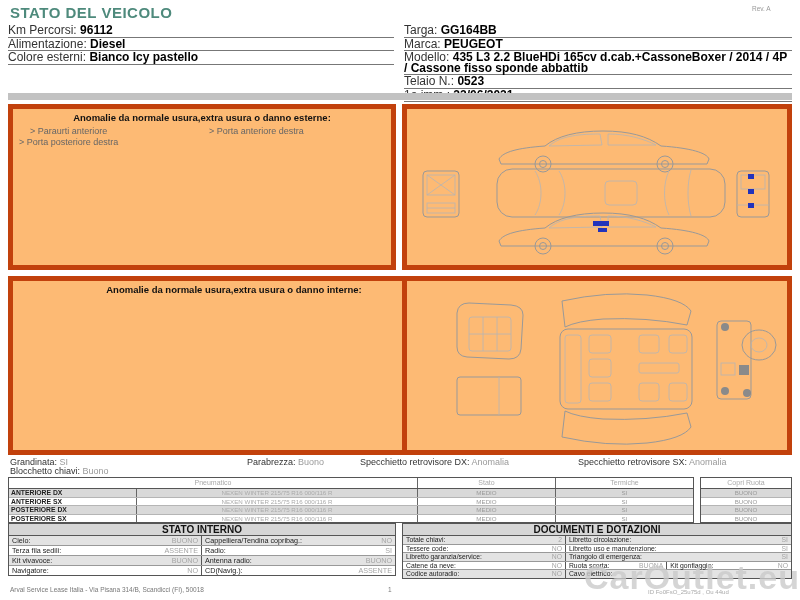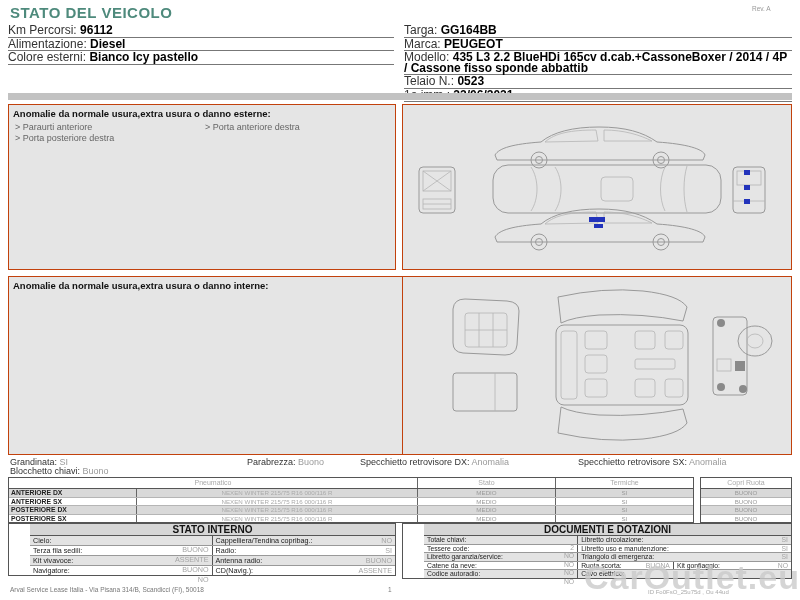--- a/index.html
+++ b/index.html
@@ -9,21 +9,21 @@
   .title{position:absolute;left:10px;top:4px;font-size:15px;font-weight:bold;color:#4e8a7c;letter-spacing:.5px;}
   .rev{position:absolute;left:752px;top:5px;font-size:6.5px;color:#999;}
   .info{position:absolute;top:24px;font-size:12px;}
   .info.left{left:8px;width:386px;}
   .info.right{left:404px;width:388px;}
   .info-row{border-bottom:1px solid #777;padding:1px 0;line-height:10.5px;min-height:10.5px;}
   .info-row .lbl{color:#333;}
   .info-row .val{font-weight:bold;color:#000;}
   .gray-bar{position:absolute;left:8px;top:93px;width:784px;height:7px;background:#c2c2c2;}
   
-  .panel{position:absolute;border:1px solid #c2410c;background:#e5e5e5;box-sizing:border-box;}
+  .panel{position:absolute;border:5px solid #c2410c;background:#fdba74;box-sizing:border-box;text-align:center;}
   .panel.ext-text{left:8px;top:104px;width:388px;height:166px;}
   .panel.ext-diag{left:402px;top:104px;width:390px;height:166px;}
   .panel.int-text{left:8px;top:276px;width:452px;height:179px;}
   .panel.int-diag{left:402px;top:276px;width:390px;height:179px;}
   .box-title{padding:3px 4px 0 4px;font-size:9.5px;font-weight:bold;color:#111;}
   .anom-col{position:absolute;top:17px;font-size:9px;color:#666;line-height:11px;}
   .anom-col.c1{left:6px;}
   .anom-col.c2{left:196px;}
   svg{display:block;}
   .sketch{stroke:#999;fill:none;stroke-width:1;}
@@ -46,32 +46,32 @@
   .tc.pos{width:128px;border-right:1px solid #666;font-weight:bold;font-size:6.8px;padding-left:2px;color:#222;}
   .tc.desc{width:281px;border-right:1px solid #666;text-align:center;color:#ababab;}
   .tc.st{width:138px;border-right:1px solid #666;text-align:center;color:#9a9a9a;}
   .tc.tm{flex:1;text-align:center;color:#9a9a9a;}
   .copri{position:absolute;left:700px;top:477px;width:90px;border:1px solid #555;background:#fff;}
   .c-head{height:10px;line-height:10px;border-bottom:1px solid #555;text-align:center;font-size:7px;color:#aaa;}
   .c-row{height:7.5px;line-height:7.5px;font-size:6.2px;text-align:center;color:#9a9a9a;}
   .c-row:not(:last-child){border-bottom:1px solid #b5b5b5;}
   .c-row.shade{background:#d9d9d9;}
   
-  .kvtable{position:absolute;top:523px;border:1px solid #555;background:#fff;box-sizing:border-box;padding-left:21px;}
+  .kvtable{position:absolute;top:523px;border:1px solid #555;background:#fff;box-sizing:border-box;}
   .kvtable.si{left:8px;width:388px;}
   .kvtable.doc{left:402px;width:390px;}
   .kv-head{height:11px;line-height:11px;background:#d6d6d6;border-bottom:1px solid #555;
            text-align:center;font-weight:bold;font-size:10px;color:#111;}
   .kv-row{display:flex;}
   .kv-row:not(:last-child){border-bottom:1px solid #999;}
   .si .kv-row{height:9px;line-height:9px;font-size:7.2px;}
   .doc .kv-row{height:7.6px;line-height:7.6px;font-size:6.8px;}
   .kv-row.shade{background:#e3e3e3;}
   .pair{display:flex;box-sizing:border-box;padding:0 3px;}
-  .pair.l{border-right:1px solid #555;flex-direction:column;}
+  .pair.l{border-right:1px solid #555;}
   .si .pair.l{width:50%;}
   .si .pair.r{flex:1;align-items:flex-end;}
   .doc .pair.l{width:42%;}
   .doc .pair.r{flex:1;}
   .pair .kl{white-space:nowrap;color:#222;}
   .pair .kv{flex:1;text-align:right;color:#a5a5a5;}
   .pair.split{padding:0;}
   .sub{display:flex;box-sizing:border-box;padding:0 3px;}
   .sub.a{width:45%;border-right:1px solid #555;}
   .sub.b{flex:1;}

